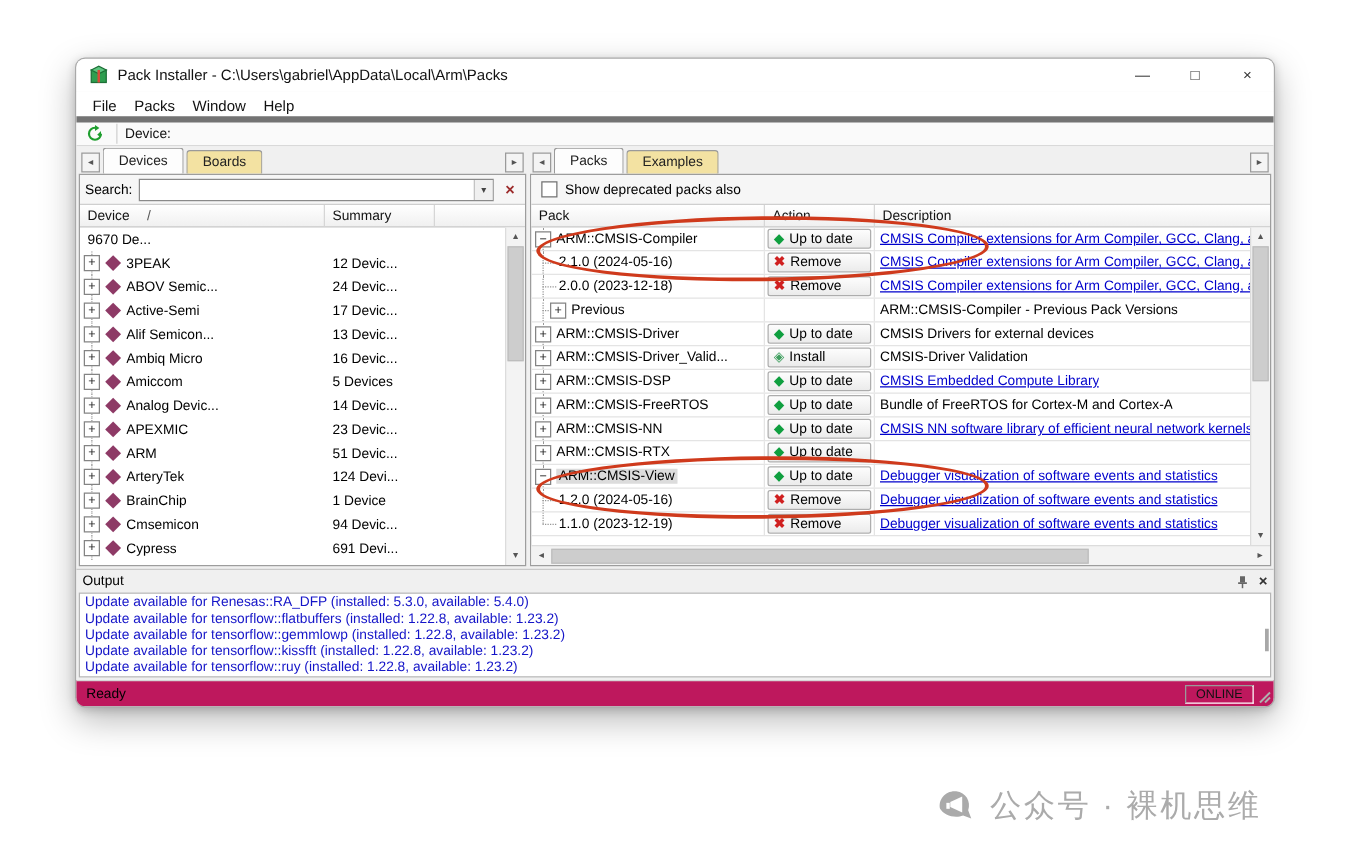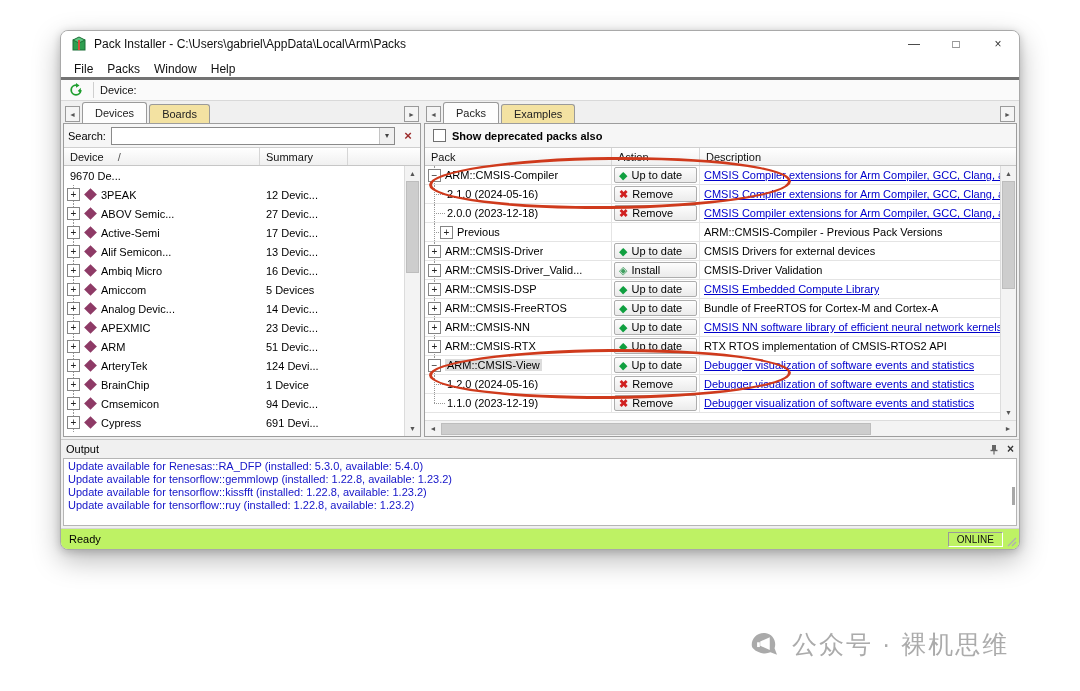--- a/index.html
+++ b/index.html
@@ -1,36 +1,36 @@
 <!DOCTYPE html>
 <html><head>
 <meta charset="utf-8">
 <style>
   * { margin:0; padding:0; box-sizing:border-box; }
   html,body { width:1080px; height:691px; background:#ffffff; overflow:hidden;
               font-family:"Liberation Sans", sans-serif; }
 
   
-  .window { position:absolute; left:60px; top:30px; width:960px; height:520px;
+  .window { position:absolute; left:60px; top:46px; width:960px; height:520px;
             background:#f0f0f0; border:1px solid #a9a9a9; border-radius:8px;
             box-shadow:0 10px 28px rgba(0,0,0,.28), 0 2px 8px rgba(0,0,0,.18);
             overflow:hidden; display:flex; flex-direction:column; }
 
   .titlebar { height:26px; background:#ffffff; display:flex; align-items:center;
               padding-left:10px; flex:none; }
   .titlebar .title { font-size:12px; color:#111; margin-left:7px; white-space:nowrap; }
   .win-controls { margin-left:auto; display:flex; height:100%; }
   .win-btn { width:42px; height:100%; display:flex; align-items:center; justify-content:center;
              font-size:12px; color:#333; }
 
   .menubar { height:20px; background:#ffffff; display:flex; align-items:flex-end;
              padding-left:6px; flex:none; }
   .menu-item { font-size:12px; color:#111; padding:1px 7px; }
 
-  .toolbar { height:24px; background:#fafafa; border-top:3px solid #737373;
+  .toolbar { height:24px; background:#fafafa; border-top:5px solid #737373;
              border-bottom:1px solid #d9d9d9; display:flex; align-items:center;
              padding-left:4px; gap:6px; flex:none; }
   .tool-btn { width:22px; height:20px; display:flex; align-items:center; justify-content:center; }
   .tool-sep { width:1px; height:16px; background:#cfcfcf; }
   .tool-label { font-size:11px; color:#111; }
 
   
   .main { height:338px; display:flex; gap:3px; padding:0 2px 2px 2px; background:#f0f0f0; flex:none; }
   .pane { display:flex; flex-direction:column; min-width:0; }
   .pane.left  { width:358px; flex:none; }
@@ -54,21 +54,21 @@
                 padding:0 4px; background:#f6f6f6; border-bottom:1px solid #cfcfcf; }
   .search-label { font-size:11px; }
   .combo { flex:1; height:18px; background:#fff; border:1px solid #8a8a8a;
            display:flex; align-items:center; }
   .combo-btn { margin-left:auto; width:15px; height:100%; background:#f0f0f0;
                border-left:1px solid #c4c4c4; font-size:8px; color:#444;
                display:flex; align-items:center; justify-content:center; }
   .clear-btn { width:16px; text-align:center; font-size:13px; font-weight:bold; color:#9c2b2b; }
 
   .check-row { height:24px; flex:none; display:flex; align-items:center; gap:6px;
-               padding:0 8px; background:#f6f6f6; border-bottom:1px solid #cfcfcf;font-weight:bold; }
+               padding:0 8px; background:#f6f6f6; border-bottom:1px solid #cfcfcf; }
   .checkbox { width:13px; height:13px; background:#fff; border:1px solid #707070; flex:none; }
   .check-label { font-size:11px; }
 
   
   .grid-header { height:18px; flex:none; display:flex; font-size:11px; color:#111;
                  background:linear-gradient(#ffffff,#f0f0f0); border-bottom:1px solid #c6c6c6; }
   .hcell { display:flex; align-items:center; padding:0 6px; border-right:1px solid #d6d6d6;
            overflow:hidden; white-space:nowrap; }
   .hfill { flex:1; border-right:none; }
   .sort-glyph { margin-left:14px; color:#555; }
@@ -135,21 +135,21 @@
                    font-size:11px; padding:0 5px; }
   .oh-icons { margin-left:auto; display:flex; align-items:center; gap:8px; }
   .oh-close { font-size:12px; font-weight:bold; color:#333; }
   .output-body { flex:1; margin:0 2px 2px 2px; background:#fff; border:1px solid #b5b5b5;
                  font-size:11px; line-height:13px; color:#1414c8; padding:1px 4px;
                  overflow:hidden; position:relative; }
   .oline { white-space:nowrap; overflow:hidden; }
   .obody-thumb { position:absolute; right:1px; top:28px; width:3px; height:18px; background:#a8a8a8; }
 
   
-  .statusbar { height:21px; flex:none; background:#bef264; border-top:1px solid #d6d6d6;
+  .statusbar { height:21px; flex:none; background:#be185d; border-top:1px solid #d6d6d6;
                display:flex; align-items:center; font-size:11px; padding-left:8px; }
   .online-box { margin-left:auto; margin-right:16px; font-size:10px; padding:1px 8px;
                 border:1px solid; border-color:#9a9a9a #ffffff #ffffff #9a9a9a; color:#111; }
   .grip { position:absolute; right:2px; bottom:2px; }
 
   
   .annot { position:absolute; border:3px solid #cf3a1c; border-radius:50%;
            pointer-events:none; z-index:40; }
   .annot1 { left:368px; top:126px; width:362px; height:52px; transform:rotate(-0.6deg); }
   .annot2 { left:368px; top:318px; width:362px; height:50px; transform:rotate(-0.4deg); }
@@ -241,21 +241,21 @@
                 </div>
               <div class="lsum">12 Devic...</div>
             </div>
             <div class="lrow">
               <div class="ldev">
                   <span class="vline"></span>
                   <span class="expander">+</span>
                   <span class="chip"></span>
                   <span class="txt">ABOV Semic...</span>
                 </div>
-              <div class="lsum">27 Devic...</div>
+              <div class="lsum">24 Devic...</div>
             </div>
             <div class="lrow">
               <div class="ldev">
                   <span class="vline"></span>
                   <span class="expander">+</span>
                   <span class="chip"></span>
                   <span class="txt">Active-Semi</span>
                 </div>
               <div class="lsum">17 Devic...</div>
             </div>
@@ -540,23 +540,20 @@
                   <span class="vline"></span>
                   <span class="expander">+</span>
                   <span class="ptxt">ARM::CMSIS-RTX</span>
                 </div>
               <div class="rcell caction">
                   <div class="abtn">
                     <span class="ai up">◆</span>
                     <span class="atxt">Up to date</span>
                   </div>
                 </div>
-              <div class="rcell cdesc">
-                  <span class="plain">RTX RTOS implementation of CMSIS-RTOS2 API</span>
-                </div>
             </div>
 
             <div class="rrow">
               <div class="rcell cpack">
                   <span class="vline"></span>
                   <span class="expander">−</span>
                   <span class="ptxt sel">ARM::CMSIS-View</span>
                 </div>
               <div class="rcell caction">
                   <div class="abtn">
@@ -626,20 +623,21 @@
         <svg width="10" height="11" viewBox="0 0 10 11">
           <rect x="3" y="1" width="4" height="5" fill="#666"></rect>
           <line x1="1.5" y1="6.5" x2="8.5" y2="6.5" stroke="#666" stroke-width="1.4"></line>
           <line x1="5" y1="7" x2="5" y2="10.5" stroke="#666" stroke-width="1.2"></line>
         </svg>
         <span class="oh-close">×</span>
       </span>
     </div>
     <div class="output-body">
       <div class="oline">Update available for Renesas::RA_DFP (installed: 5.3.0,  available: 5.4.0)</div>
+      <div class="oline">Update available for tensorflow::flatbuffers (installed: 1.22.8,  available: 1.23.2)</div>
       <div class="oline">Update available for tensorflow::gemmlowp (installed: 1.22.8,  available: 1.23.2)</div>
       <div class="oline">Update available for tensorflow::kissfft (installed: 1.22.8,  available: 1.23.2)</div>
       <div class="oline">Update available for tensorflow::ruy (installed: 1.22.8,  available: 1.23.2)</div>
       <span class="obody-thumb"></span>
     </div>
   </div>
 
   <div class="statusbar">
     <span>Ready</span>
     <span class="online-box">ONLINE</span>

